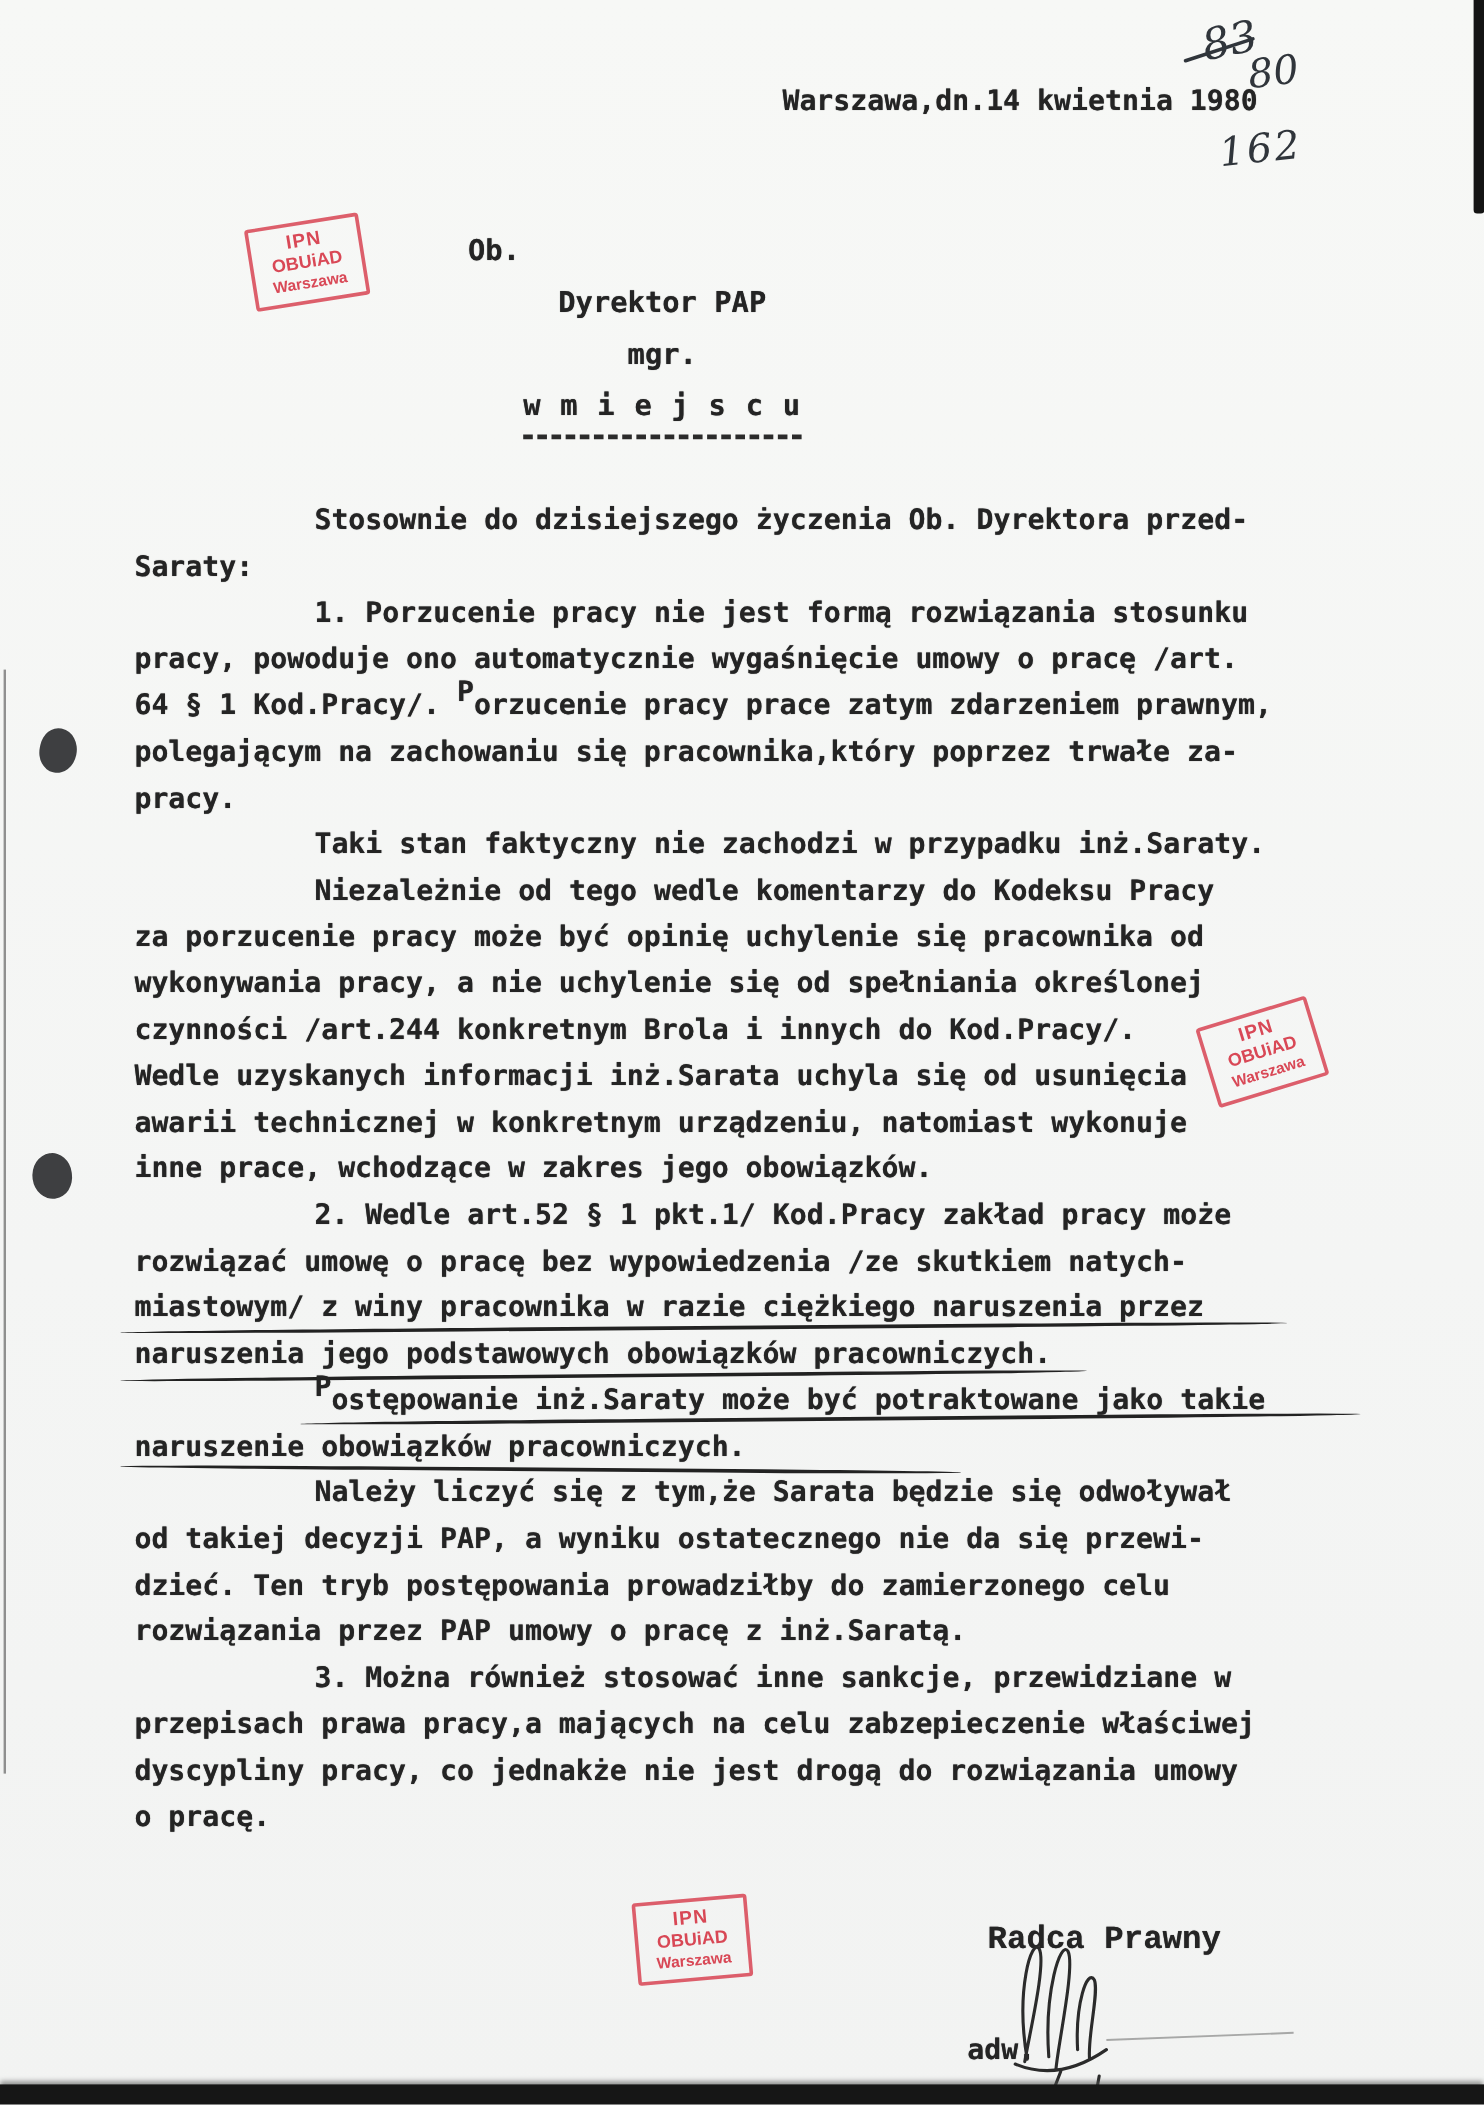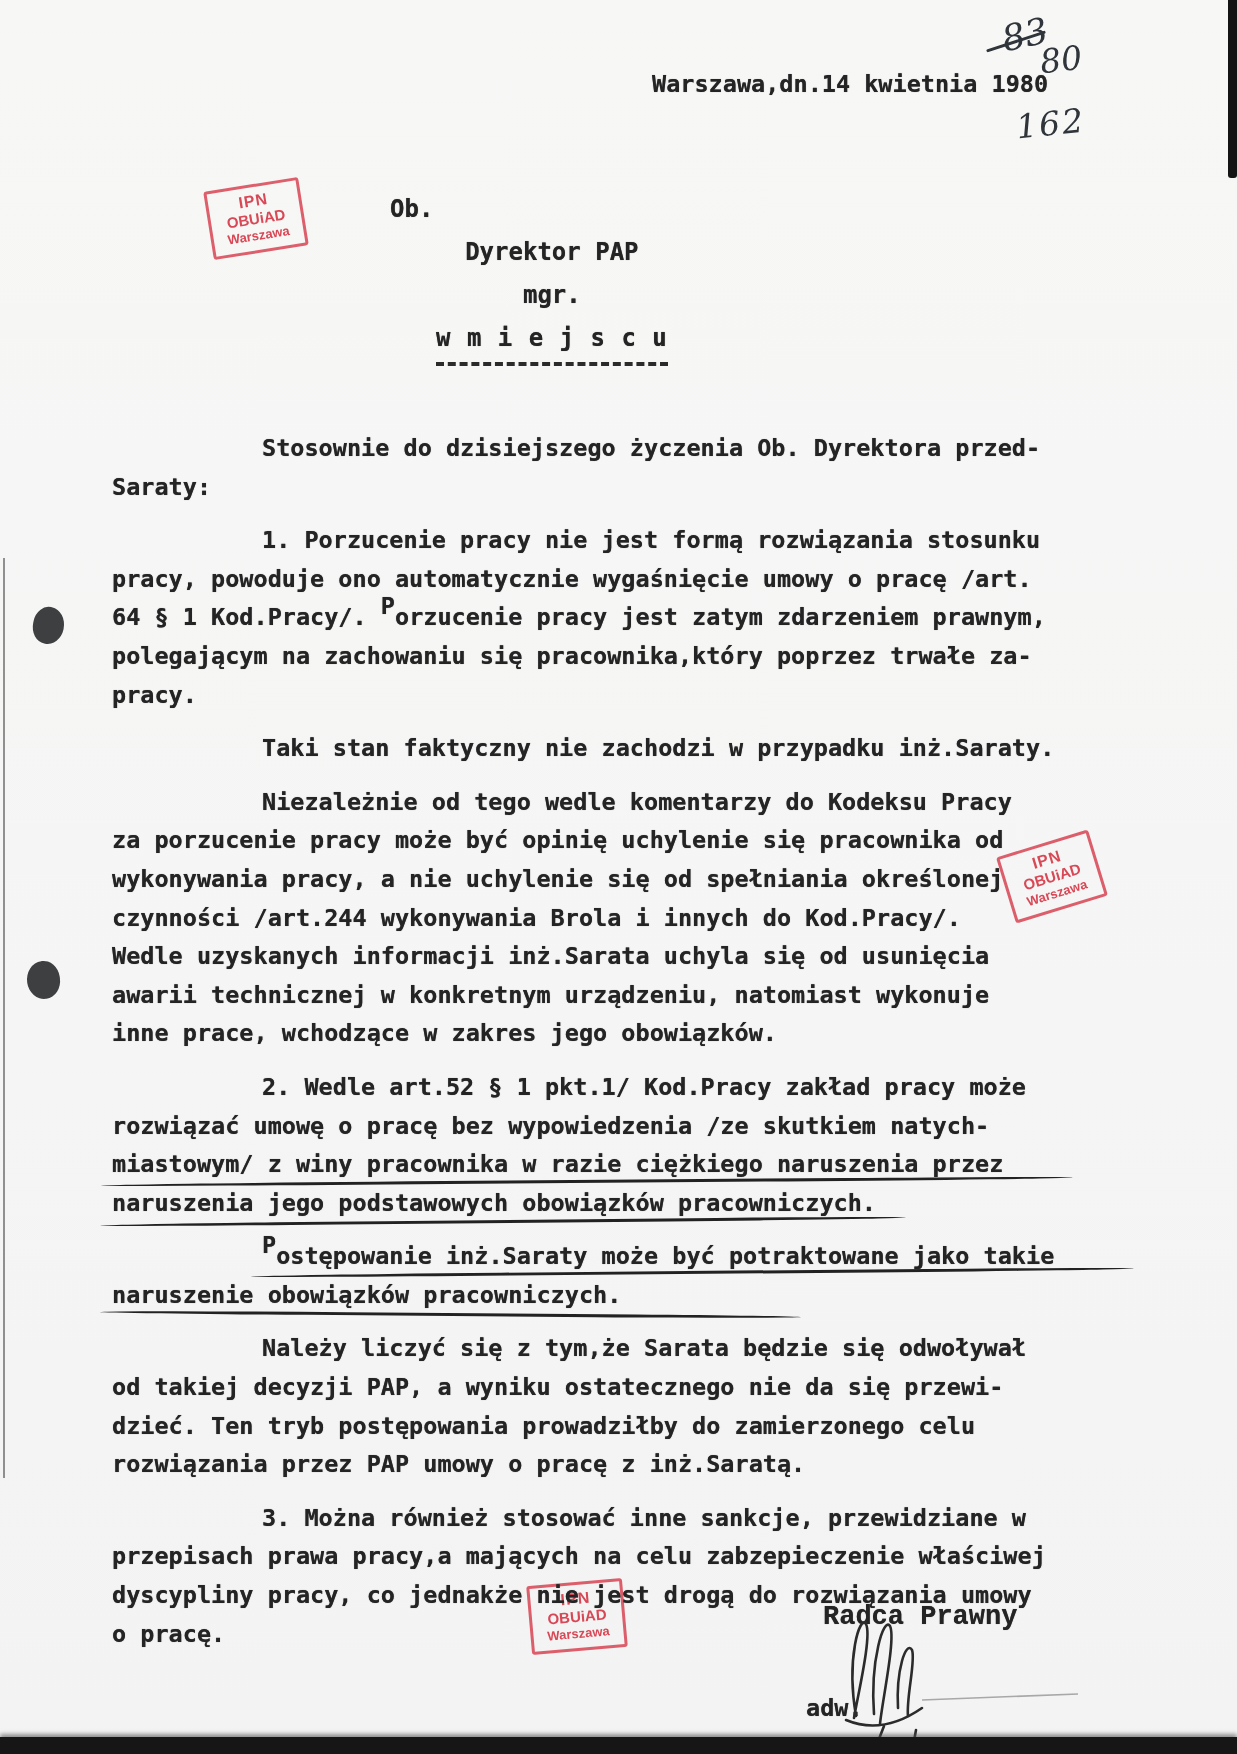--- a/index.html
+++ b/index.html
@@ -44,21 +44,21 @@
   .stamp-3 { left:529px;  top:1582px; transform:rotate(-5deg); }
 
   
   .addr { position:absolute; left:390px; top:188px; font-size:24px; line-height:43px; white-space:nowrap; }
   .addr .sub { padding-left:46px;text-align:center; }
   .addr .loc { display:inline-block; letter-spacing:1px; border-bottom:4px dashed #2b2b2b; padding-bottom:2px; }
 
   
   .body-block { position:absolute; left:112px; top:414px; width:1000px; }
   .tl { height:38.6px; line-height:38.6px; font-size:23.5px; white-space:nowrap; }
-  .ind { padding-left:150px;margin-top:15px; }
+  .ind { padding-left:150px; }
   .supP { position:relative; top:-11px; }
 
   
   .pu { position:relative; display:inline; }
   .pu::after {
     content:""; position:absolute; height:3px; background:#222;
     left:-12px; bottom:-3px;
     border-radius:60% 40% 50% 50% / 100% 70% 100% 70%;
   }
   .pu-a::after { right:-70px;  bottom:-5px; transform:rotate(-0.45deg); }
@@ -117,28 +117,28 @@
     <div class="sub">Dyrektor PAP</div>
     <div class="sub">mgr.</div>
     <div class="sub"><span class="loc">w m i e j s c u</span></div>
   </div>
 
   <div class="body-block tw">
     <div class="tl ind">Stosownie do dzisiejszego życzenia Ob. Dyrektora przed-</div>
     <div class="tl">Saraty:</div>
     <div class="tl ind">1. Porzucenie pracy nie jest formą rozwiązania stosunku</div>
     <div class="tl">pracy, powoduje ono automatycznie wygaśnięcie umowy o pracę /art.</div>
-    <div class="tl"><span>64 § 1 Kod.Pracy/. </span><span class="supP">P</span><span>orzucenie pracy jest zatym zdarzeniem prawnym,</span></div>
+    <div class="tl"><span>64 § 1 Kod.Pracy/. </span><span class="supP">P</span><span>orzucenie pracy prace zatym zdarzeniem prawnym,</span></div>
     <div class="tl">polegającym na zachowaniu się pracownika,który poprzez trwałe za-</div>
     <div class="tl">pracy.</div>
     <div class="tl ind">Taki stan faktyczny nie zachodzi w przypadku inż.Saraty.</div>
     <div class="tl ind">Niezależnie od tego wedle komentarzy do Kodeksu Pracy</div>
     <div class="tl">za porzucenie pracy może być opinię uchylenie się pracownika od</div>
     <div class="tl">wykonywania pracy, a nie uchylenie się od spełniania określonej</div>
-    <div class="tl">czynności /art.244 wykonywania Brola i innych do Kod.Pracy/.</div>
+    <div class="tl">czynności /art.244 konkretnym Brola i innych do Kod.Pracy/.</div>
     <div class="tl">Wedle uzyskanych informacji inż.Sarata uchyla się od usunięcia</div>
     <div class="tl">awarii technicznej w konkretnym urządzeniu, natomiast wykonuje</div>
     <div class="tl">inne prace, wchodzące w zakres jego obowiązków.</div>
     <div class="tl ind">2. Wedle art.52 § 1 pkt.1/ Kod.Pracy zakład pracy może</div>
     <div class="tl">rozwiązać umowę o pracę bez wypowiedzenia /ze skutkiem natych-</div>
     <div class="tl"><span class="pu pu-a">miastowym/ z winy pracownika w razie ciężkiego naruszenia przez</span></div>
     <div class="tl"><span class="pu pu-b">naruszenia jego podstawowych obowiązków pracowniczych.</span></div>
     <div class="tl ind"><span class="pu pu-c"><span class="supP">P</span><span>ostępowanie inż.Saraty może być potraktowane jako takie</span></span></div>
     <div class="tl"><span class="pu pu-d">naruszenie obowiązków pracowniczych.</span></div>
     <div class="tl ind">Należy liczyć się z tym,że Sarata będzie się odwoływał</div>

